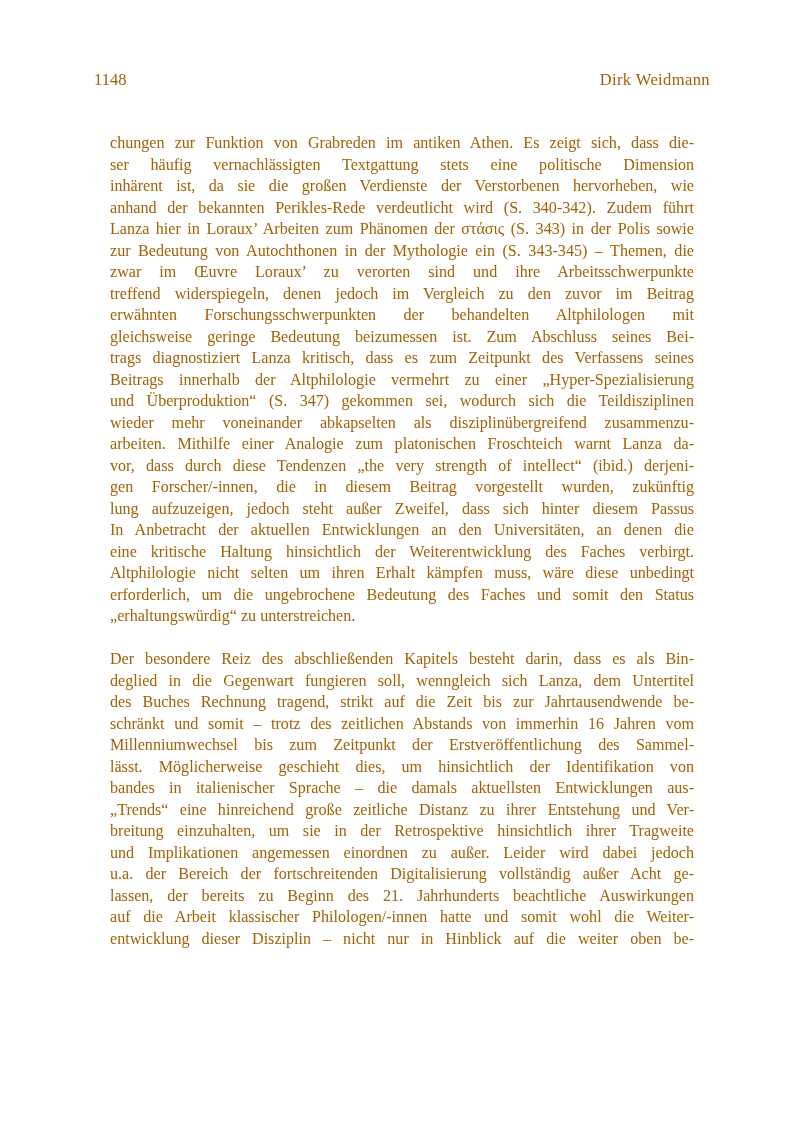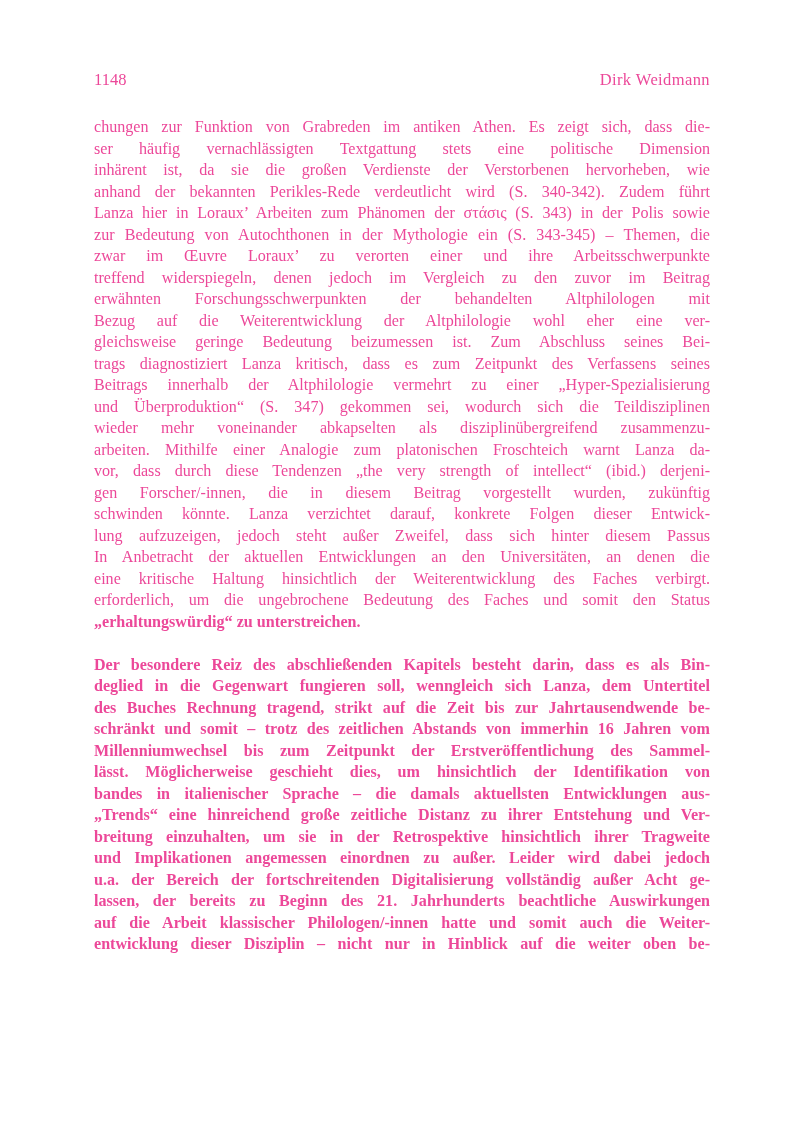--- a/index.html
+++ b/index.html
@@ -5,21 +5,21 @@
   html, body {
     margin: 0;
     padding: 0;
     background: #ffffff;
   }
   .page {
     position: relative;
     width: 800px;
     height: 1131px;
     background: #ffffff;
-    color: #ec4899;
+    color: #a16207;
     font-family: "Liberation Serif", "DejaVu Serif", serif;
     overflow: hidden;
   }
   .running-header {
     position: absolute;
     top: 69px;
     left: 94px;
     width: 616px;
     height: 22px;
     font-size: 16.5px;
@@ -36,80 +36,78 @@
     letter-spacing: 0.4px;
   }
   .text-block {
     position: absolute;
     top: 116px;
     left: 94px;
     width: 616px;
     font-size: 16.1px;
     line-height: 21.5px;
   }
-  .paragraph { margin: 0; }
-  .paragraph + .paragraph { margin-top: 21.5px; font-weight: bold; }
+  .paragraph { margin: 16px; }
+  .paragraph + .paragraph { margin-top: 21.5px; }
   .line {
     height: 21.5px;
     overflow: hidden;
     text-align: justify;
     text-align-last: justify;
     white-space: normal;
   }
   .line.last-left {
     text-align-last: left;
-    font-weight: bold;
   }
 </style>
 </head>
 <body>
 
 <div class="page">
   <header class="running-header">
     <span class="page-number">1148</span>
     <span class="running-title">Dirk Weidmann</span>
   </header>
 
   <main class="text-block">
       <div class="paragraph">
         <div class="line">chungen zur Funktion von Grabreden im antiken Athen. Es zeigt sich, dass die-</div>
         <div class="line">ser häufig vernachlässigten Textgattung stets eine politische Dimension</div>
         <div class="line">inhärent ist, da sie die großen Verdienste der Verstorbenen hervorheben, wie</div>
         <div class="line">anhand der bekannten Perikles-Rede verdeutlicht wird (S. 340-342). Zudem führt</div>
         <div class="line">Lanza hier in Loraux’ Arbeiten zum Phänomen der στάσις (S. 343) in der Polis sowie</div>
         <div class="line">zur Bedeutung von Autochthonen in der Mythologie ein (S. 343-345) – Themen, die</div>
-        <div class="line">zwar im Œuvre Loraux’ zu verorten einer und ihre Arbeitsschwerpunkte</div>
+        <div class="line">zwar im Œuvre Loraux’ zu verorten sind und ihre Arbeitsschwerpunkte</div>
         <div class="line">treffend widerspiegeln, denen jedoch im Vergleich zu den zuvor im Beitrag</div>
         <div class="line">erwähnten Forschungsschwerpunkten der behandelten Altphilologen mit</div>
-        <div class="line">Bezug auf die Weiterentwicklung der Altphilologie wohl eher eine ver-</div>
         <div class="line">gleichsweise geringe Bedeutung beizumessen ist. Zum Abschluss seines Bei-</div>
         <div class="line">trags diagnostiziert Lanza kritisch, dass es zum Zeitpunkt des Verfassens seines</div>
         <div class="line">Beitrags innerhalb der Altphilologie vermehrt zu einer „Hyper-Spezialisierung</div>
         <div class="line">und Überproduktion“ (S. 347) gekommen sei, wodurch sich die Teildisziplinen</div>
         <div class="line">wieder mehr voneinander abkapselten als disziplinübergreifend zusammenzu-</div>
         <div class="line">arbeiten. Mithilfe einer Analogie zum platonischen Froschteich warnt Lanza da-</div>
         <div class="line">vor, dass durch diese Tendenzen „the very strength of intellect“ (ibid.) derjeni-</div>
         <div class="line">gen Forscher/-innen, die in diesem Beitrag vorgestellt wurden, zukünftig</div>
-        <div class="line">schwinden könnte. Lanza verzichtet darauf, konkrete Folgen dieser Entwick-</div>
         <div class="line">lung aufzuzeigen, jedoch steht außer Zweifel, dass sich hinter diesem Passus</div>
         <div class="line">In Anbetracht der aktuellen Entwicklungen an den Universitäten, an denen die</div>
         <div class="line">eine kritische Haltung hinsichtlich der Weiterentwicklung des Faches verbirgt.</div>
+        <div class="line">Altphilologie nicht selten um ihren Erhalt kämpfen muss, wäre diese unbedingt</div>
         <div class="line">erforderlich, um die ungebrochene Bedeutung des Faches und somit den Status</div>
         <div class="line last-left">„erhaltungswürdig“ zu unterstreichen.</div>
       </div>
       <div class="paragraph">
         <div class="line">Der besondere Reiz des abschließenden Kapitels besteht darin, dass es als Bin-</div>
         <div class="line">deglied in die Gegenwart fungieren soll, wenngleich sich Lanza, dem Untertitel</div>
         <div class="line">des Buches Rechnung tragend, strikt auf die Zeit bis zur Jahrtausendwende be-</div>
         <div class="line">schränkt und somit – trotz des zeitlichen Abstands von immerhin 16 Jahren vom</div>
         <div class="line">Millenniumwechsel bis zum Zeitpunkt der Erstveröffentlichung des Sammel-</div>
         <div class="line">lässt. Möglicherweise geschieht dies, um hinsichtlich der Identifikation von</div>
         <div class="line">bandes in italienischer Sprache – die damals aktuellsten Entwicklungen aus-</div>
         <div class="line">„Trends“ eine hinreichend große zeitliche Distanz zu ihrer Entstehung und Ver-</div>
         <div class="line">breitung einzuhalten, um sie in der Retrospektive hinsichtlich ihrer Tragweite</div>
         <div class="line">und Implikationen angemessen einordnen zu außer. Leider wird dabei jedoch</div>
         <div class="line">u.a. der Bereich der fortschreitenden Digitalisierung vollständig außer Acht ge-</div>
         <div class="line">lassen, der bereits zu Beginn des 21. Jahrhunderts beachtliche Auswirkungen</div>
-        <div class="line">auf die Arbeit klassischer Philologen/-innen hatte und somit auch die Weiter-</div>
+        <div class="line">auf die Arbeit klassischer Philologen/-innen hatte und somit wohl die Weiter-</div>
         <div class="line">entwicklung dieser Disziplin – nicht nur in Hinblick auf die weiter oben be-</div>
       </div>
     </main>
 </div>
 
 </body></html>

